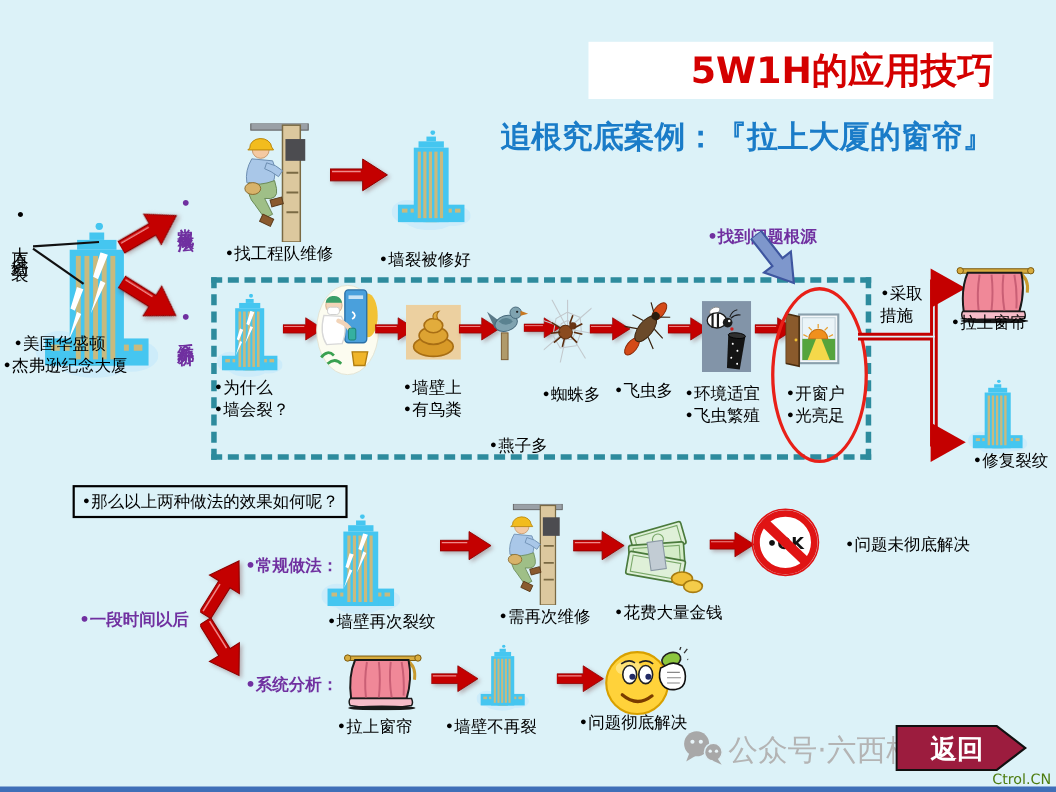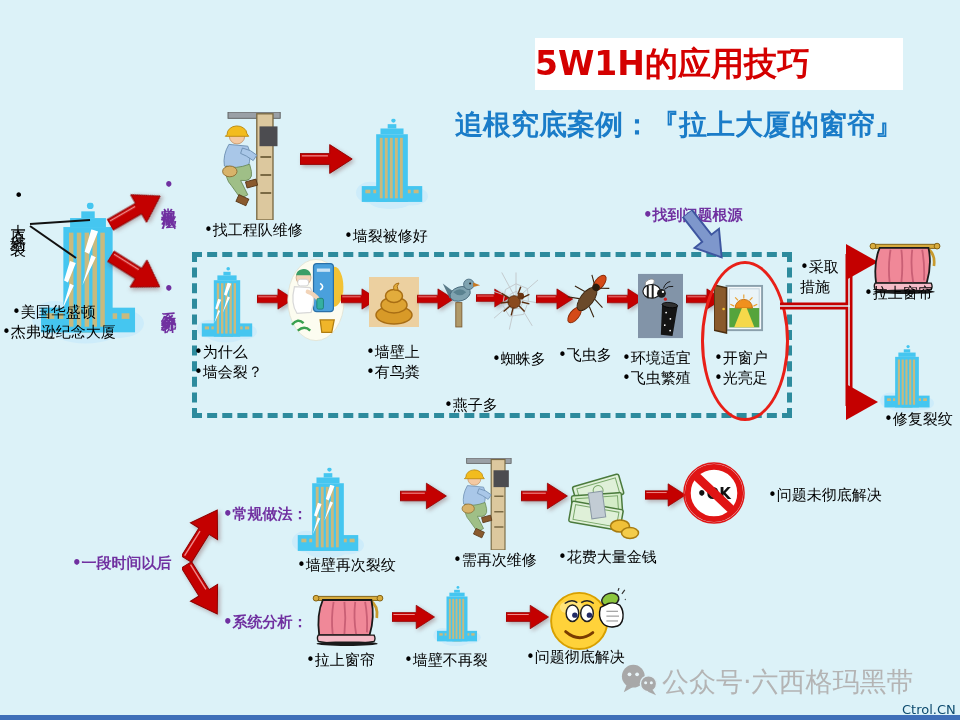--- a/index.html
+++ b/index.html
@@ -8,35 +8,35 @@
   .abs{position:absolute;}
   .lbl{position:absolute;font-size:15px;color:#000;line-height:1.32;white-space:nowrap;}
   .lbl div{white-space:nowrap;}
   .purple{color:#7030a0;font-weight:bold;}
   .vtext{writing-mode:vertical-rl;text-orientation:upright;}
   .icon{position:absolute;}
   .icon svg{width:100%;height:100%;display:block;}
   .arr{position:absolute;filter:drop-shadow(2px 2px 2px rgba(100,40,40,0.35));}
   .arr svg{width:100%;height:100%;display:block;}
   .title-box{position:absolute;left:535px;top:38px;width:368px;height:52px;background:#ffffff;
-    display:flex;align-items:center;justify-content:flex-start;}
+    display:flex;align-items:center;justify-content:flex-end;}
   .title-box .t{color:#d40000;font-weight:bold;font-size:33px;}
   .subtitle{position:absolute;left:455px;top:106px;color:#1a7cc8;font-weight:bold;font-size:28px;white-space:nowrap;}
   .dashed-box{position:absolute;left:192px;top:252px;width:600px;height:166px;
     border:5px dashed #2d8b9d;box-sizing:border-box;}
   .red-ellipse{position:absolute;left:701px;top:261px;width:82px;height:154px;
     border:3px solid #e82018;border-radius:50%;}
   .qbox{position:absolute;left:66px;top:441px;width:250px;height:30px;border:2px solid #000;
     box-sizing:border-box;font-size:15px;line-height:26px;padding-left:6px;white-space:nowrap;}
   .nook-text{position:absolute;left:0;top:24px;width:100%;text-align:center;font-size:15px;font-weight:bold;color:#111;}
   .fill{position:absolute;left:0;top:0;width:100%;height:100%;}
   .watermark{position:absolute;left:662px;top:664px;font-size:27px;color:#b4b4b4;white-space:nowrap;z-index:1;}
   .back-btn{position:absolute;left:814px;top:659px;width:120px;height:42px;z-index:3;cursor:pointer;}
   .back-btn .bt{position:absolute;left:14px;top:6px;width:84px;text-align:center;color:#fff;font-size:24px;font-weight:bold;}
-  .site{position:absolute;left:902px;top:702px;font-size:13px;color:#0c4a6e;z-index:3;}
+  .site{position:absolute;left:902px;top:702px;font-size:13px;color:#4d7c0f;z-index:3;}
   .bottom-strip{position:absolute;left:0;top:715px;width:960px;height:5px;background:#3f6fb8;}
   .rot-ur{transform:rotate(-30deg);}
   .rot-dr{transform:rotate(32deg);}
   .rot-blue{transform:rotate(52deg);}
 </style>
 </head>
 <body>
 
 <svg width="0" height="0" style="position:absolute" aria-hidden="true">
   <defs>
@@ -418,20 +418,21 @@
       </svg>
   </div>
   <div class="lbl" style="left:864px;top:284px;">•拉上窗帘</div>
   <div class="icon" style="left:872px;top:345px;width:70px;height:70px;">
     <svg viewBox="0 0 100 130" preserveAspectRatio="xMidYMax meet">
         <use href="#sym-building"></use>
       </svg>
   </div>
   <div class="lbl" style="left:884px;top:410px;">•修复裂纹</div>
 
+  <div class="qbox">•那么以上两种做法的效果如何呢？</div>
 
   <div class="lbl purple" style="left:72px;top:554px;font-size:15px;">•一段时间以后</div>
   <svg class="abs" style="left:182px;top:486px;filter:drop-shadow(2px 2px 2px rgba(100,40,40,0.35));" width="56" height="152" viewBox="0 0 56 152">
     <g transform="translate(4,74) rotate(-58)">
         <use href="#sym-arrow" y="-20" width="62" height="40"></use>
       </g>
     <g transform="translate(4,78) rotate(58)">
         <use href="#sym-arrow" y="-20" width="62" height="40"></use>
       </g>
   </svg>
@@ -513,16 +514,22 @@
       </svg>
   </div>
   <div class="lbl" style="left:526px;top:648px;">•问题彻底解决</div>
 
   <div class="icon" style="left:620px;top:663px;width:38px;height:34px;z-index:1;">
     <svg viewBox="0 0 40 34">
         <use href="#sym-wechat"></use>
       </svg>
   </div>
   <div class="watermark">公众号·六西格玛黑带</div>
+  <div class="back-btn">
+    <svg class="fill" viewBox="0 0 120 42">
+      <polygon points="1,1 92,1 118,21 92,41 1,41" fill="#9c1c3e" stroke="#111111" stroke-width="2"></polygon>
+    </svg>
+    <div class="bt">返回</div>
+  </div>
   <div class="site">Ctrol.CN</div>
   <div class="bottom-strip"></div>
 
 </div>
 
 </body></html>

